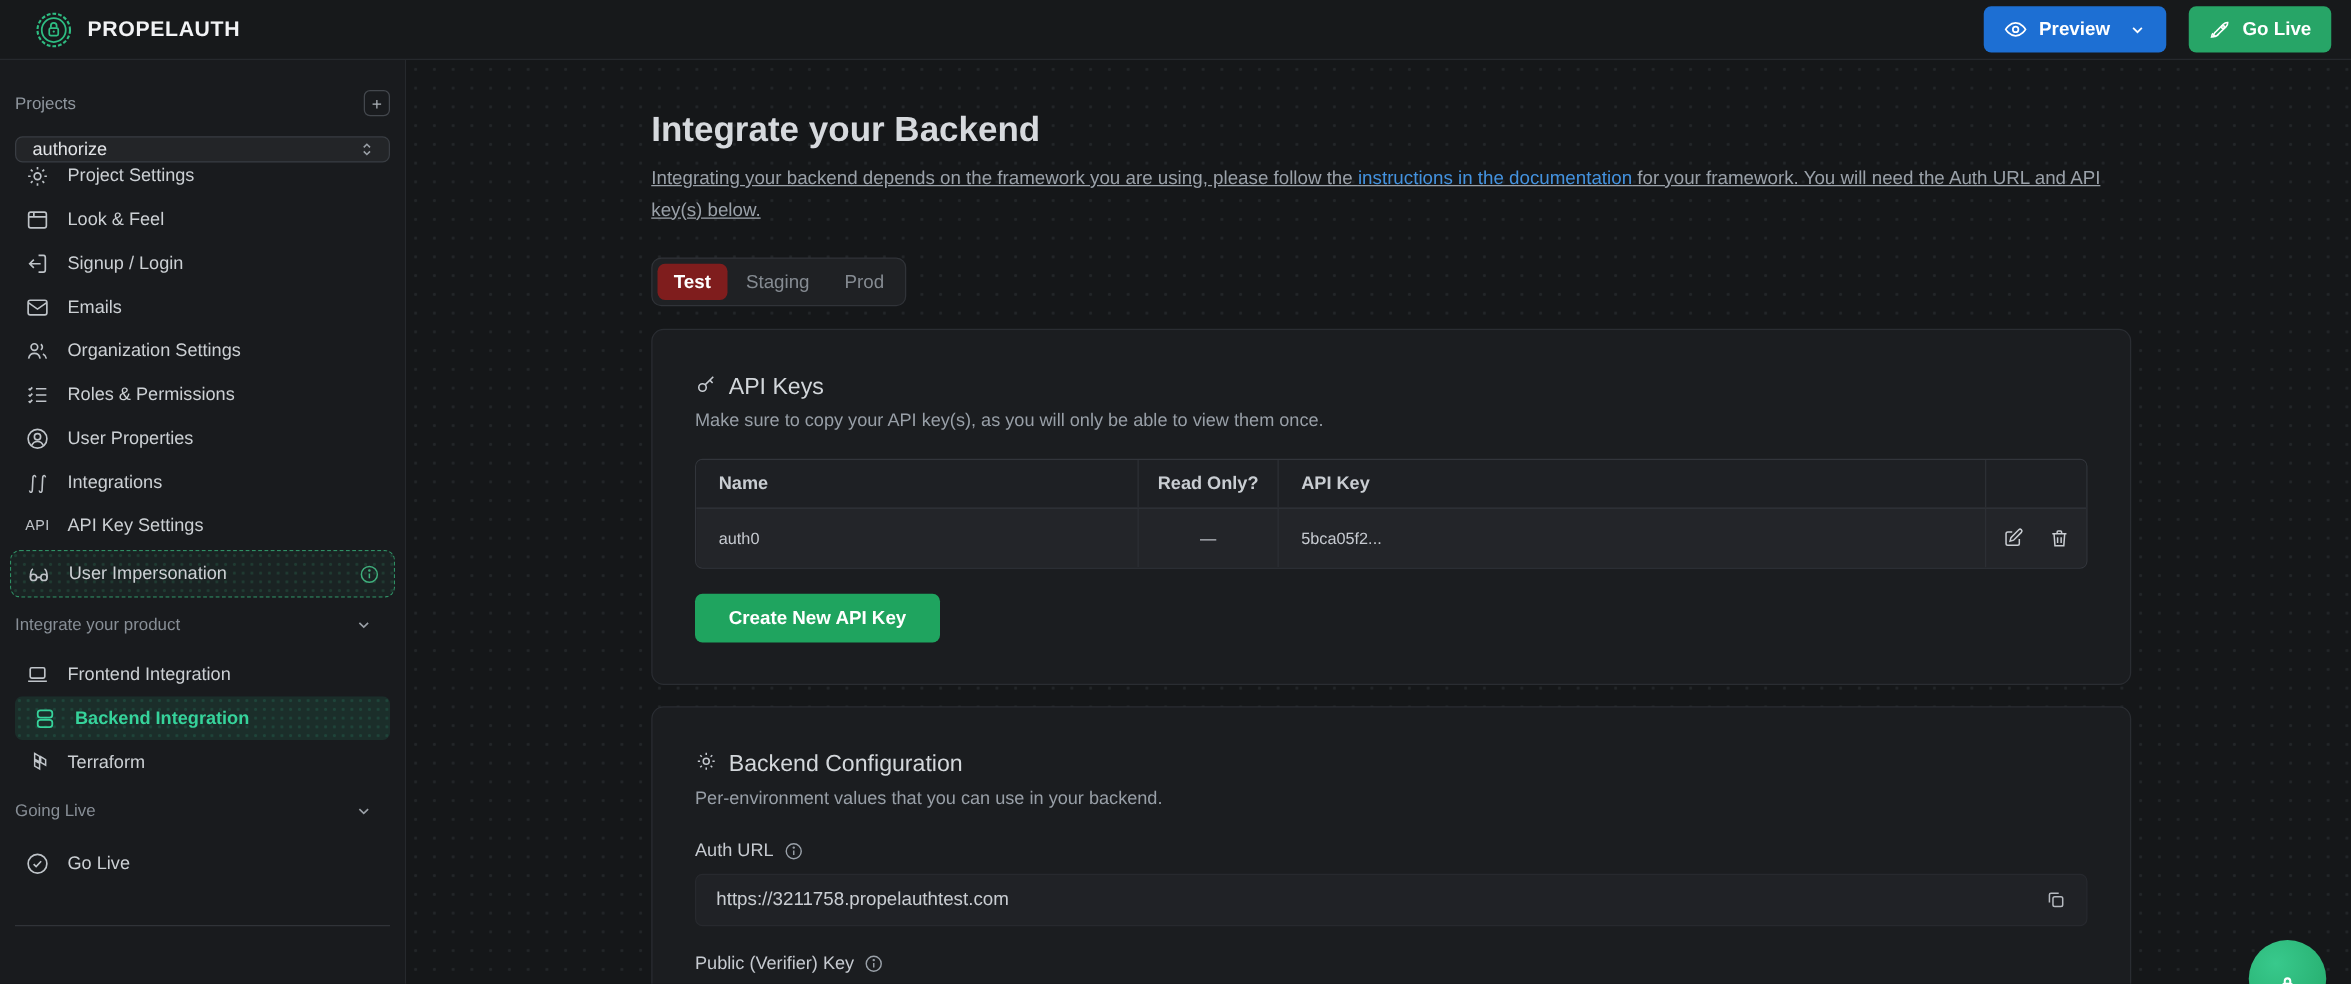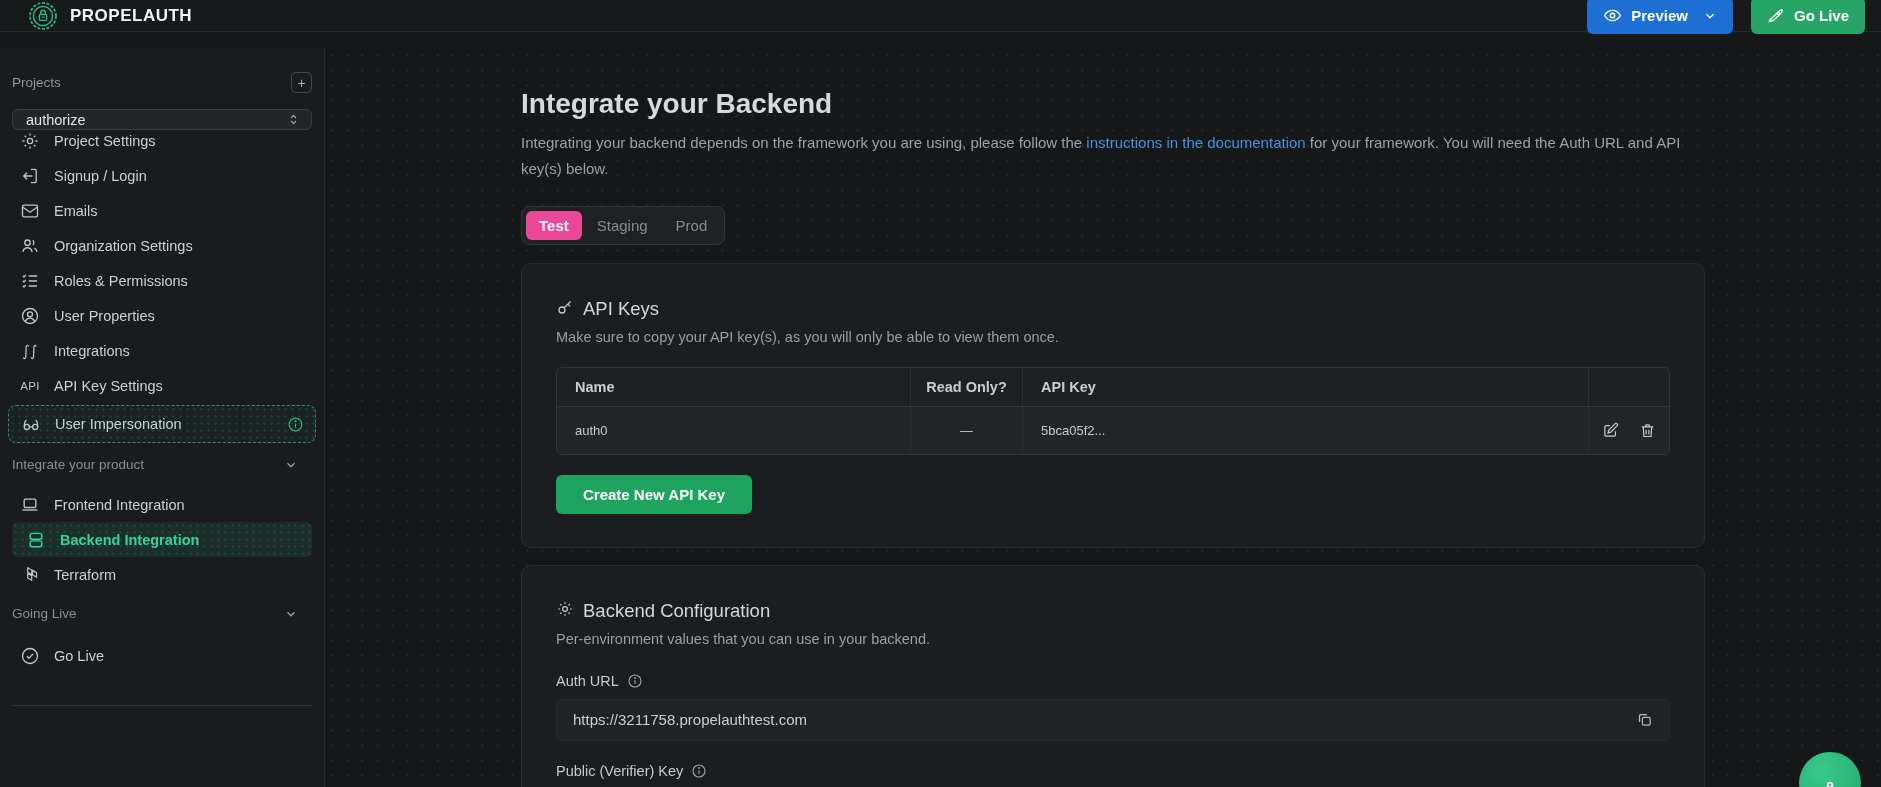--- a/index.html
+++ b/index.html
@@ -1,20 +1,20 @@
 <!DOCTYPE html>
 <html><head>
 <meta charset="utf-8">
 <style>
   * { margin:0; padding:0; box-sizing:border-box; }
   html,body { width:1881px; height:787px; overflow:hidden; background:#151719;
     font-family:"Liberation Sans", sans-serif; }
 
   
-  .topbar { position:absolute; left:0; top:0; width:1881px; height:32px; background:#17191b;
+  .topbar { position:absolute; left:0; top:0; width:1881px; height:48px; background:#17191b;
     border-bottom:1px solid #26292d; display:flex; align-items:center; z-index:10; }
   .brand { display:flex; align-items:center; gap:12px; margin-left:28px; }
   .brand-badge { width:30px; height:30px; position:relative; }
   .brand-name { color:#f2f3f5; font-size:17px; font-weight:800; letter-spacing:.5px; }
   .topbar-actions { margin-left:auto; margin-right:16px; display:flex; gap:18px; }
   .tb-btn { height:37px; border:none; border-radius:6px; display:flex; align-items:center; gap:9px;
     padding:0 16px; font-size:15px; font-weight:700; color:#fff; cursor:pointer;
     font-family:"Liberation Sans", sans-serif; }
   .tb-btn.preview { background:#1d6fd3; }
   .tb-btn.golive  { background:#27a567; }
@@ -51,27 +51,27 @@
   .menu2 { margin:15px 12px 0; }
   .menu3 { margin:17px 12px 0; }
   .side-divider { margin:32px 12px 0; border-top:1px solid #303338; }
 
   
   .main { position:absolute; left:325px; top:48px; width:1556px; height:739px; overflow:hidden;
     background-color:#151719;
     background-image:radial-gradient(circle, #232629 1px, transparent 1.4px); background-size:15px 15px; }
   .content { margin-left:196px; width:1184px; padding-top:40px; }
   .page-title { color:#d6d9dd; font-size:28px; font-weight:800; }
-  .intro { margin-top:10px; color:#9aa1a9; font-size:15px; line-height:1.72; }
+  .intro { margin-top:10px; color:#9aa1a9; font-size:15px; line-height:1.72;text-decoration:underline; }
   .intro a { color:#4493e0; text-decoration:none; cursor:pointer; }
 
   .env-tabs { margin-top:24px; display:inline-flex; align-items:center; gap:2px; background:#1f2124;
     border:1px solid #303338; border-radius:8px; padding:4px; }
   .env-tab { padding:6px 13px; border-radius:6px; font-size:15px; color:#858b92; cursor:pointer; }
-  .env-tab.active { background:#ec4899; color:#fff; font-weight:600; }
+  .env-tab.active { background:#7f1d1d; color:#fff; font-weight:600; }
 
   .card { margin-top:18px; background:#1b1d20; border:1px solid #2a2d32; border-radius:10px;
     padding:34px 34px 33px; }
   .card-title { display:flex; align-items:center; gap:9px; color:#d3d7db; font-size:18.5px; font-weight:500; }
   .card-title svg { color:#c6cad0; }
   .card-sub { margin-top:8px; color:#989fa7; font-size:14.5px; }
 
   .table { margin-top:22px; border:1px solid #32353b; border-radius:6px; overflow:hidden; }
   .trow { display:grid; grid-template-columns:354px 112px 566px 1fr; }
   .thead { background:#1e2024; height:38px; }
@@ -162,20 +162,29 @@
 
   <nav class="menu">
     <div class="mitem">
       <span class="mi">
         <svg width="20" height="20" viewBox="0 0 24 24" fill="none" stroke="currentColor" stroke-width="1.6">
           <circle cx="12" cy="12" r="3.2"></circle>
           <path d="M12 3v2.4M12 18.6V21M3 12h2.4M18.6 12H21M5.6 5.6l1.7 1.7M16.7 16.7l1.7 1.7M18.4 5.6l-1.7 1.7M7.3 16.7l-1.7 1.7"></path>
         </svg>
       </span>
       <span>Project Settings</span>
+    </div>
+    <div class="mitem">
+      <span class="mi">
+        <svg width="20" height="20" viewBox="0 0 24 24" fill="none" stroke="currentColor" stroke-width="1.6">
+          <rect x="3.5" y="4.5" width="17" height="15" rx="2"></rect>
+            <path d="M3.5 9h17M8.5 4.5V9"></path>
+        </svg>
+      </span>
+      <span>Look &amp; Feel</span>
     </div>
     <div class="mitem">
       <span class="mi">
         <svg width="20" height="20" viewBox="0 0 24 24" fill="none" stroke="currentColor" stroke-width="1.6">
           <path d="M13 4h4.5a2 2 0 0 1 2 2v12a2 2 0 0 1-2 2H13"></path>
           <path d="M15 12H4.5M8.5 8l-4 4 4 4"></path>
         </svg>
       </span>
       <span>Signup / Login</span>
     </div>

